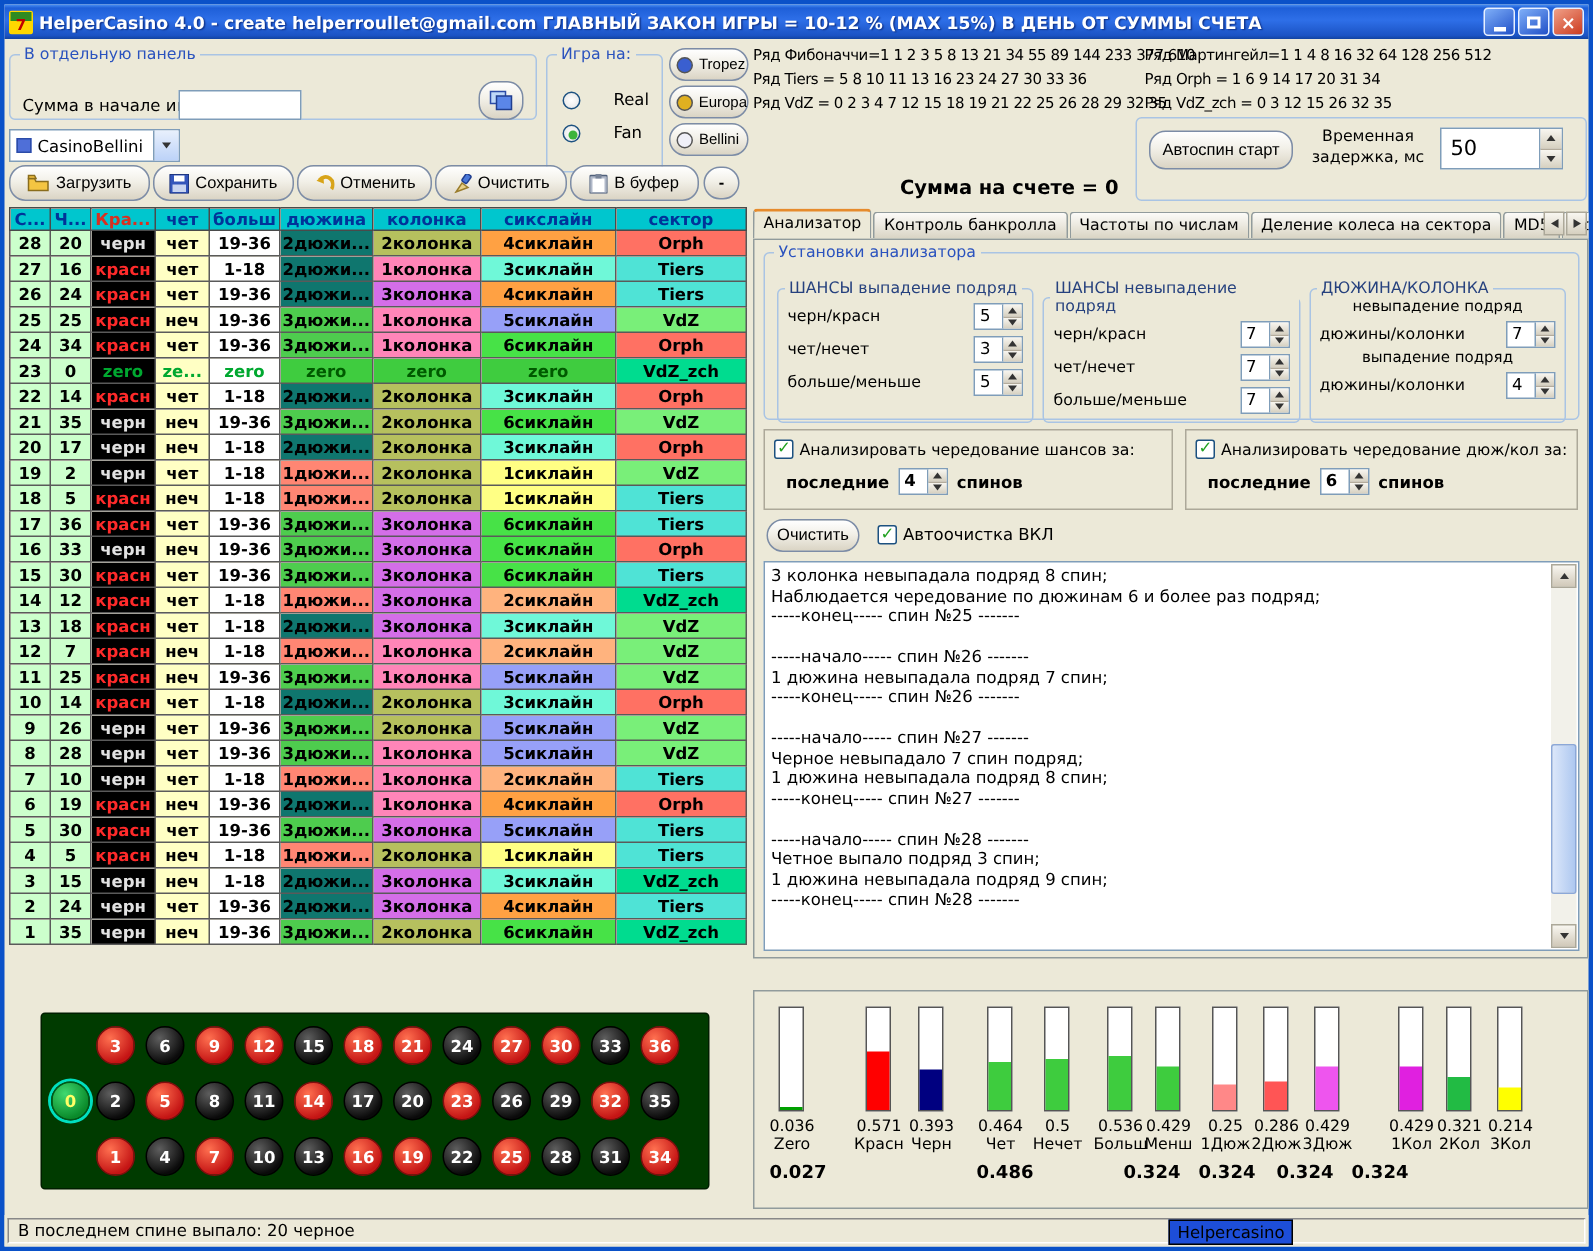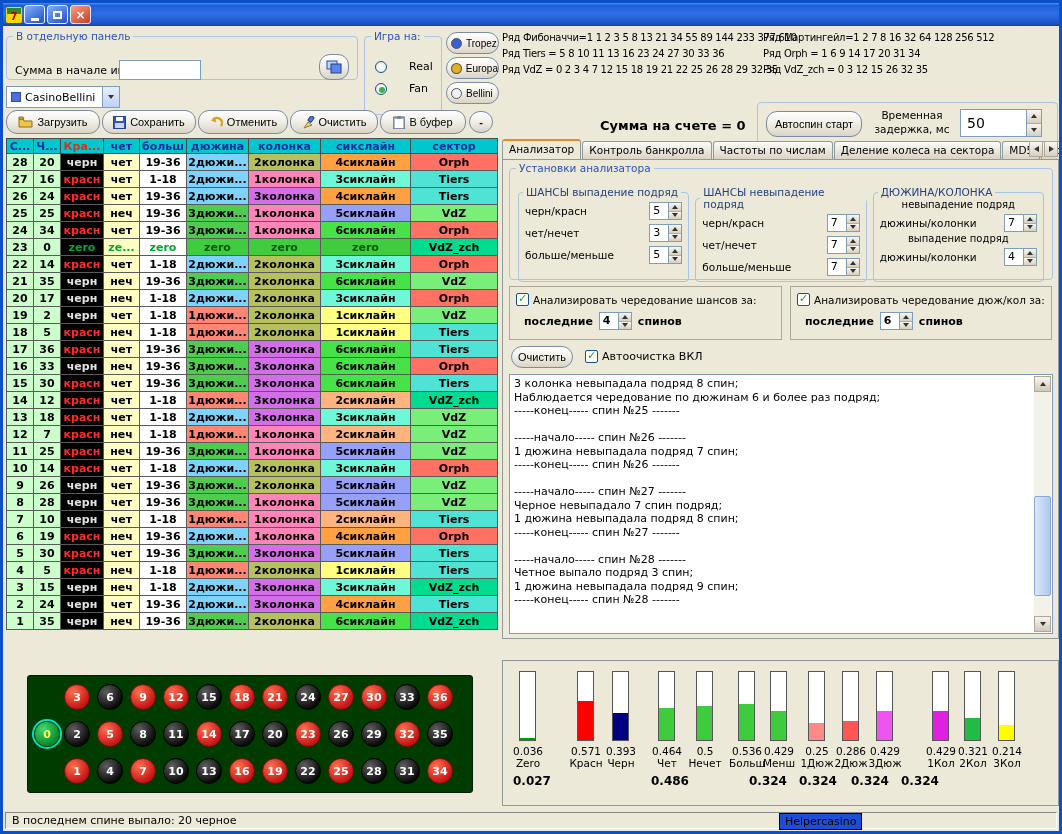--- a/index.html
+++ b/index.html
@@ -59,21 +59,21 @@
   
   #history { position:absolute; left:3px; top:135px; width:491px; border-collapse:collapse; table-layout:fixed; }
   #history th { background:#00C6CE; color:#003399; border:1px solid #4A4A4A; height:15px; font-size:11px; font-weight:bold; overflow:hidden; white-space:nowrap; }
   #history th:nth-child(3) { color:#D83020; }
   #history td { border:1px solid #5A5A5A; height:17px; text-align:center; font-size:11px; font-weight:bold; overflow:hidden; white-space:nowrap; }
   .c-spin,.c-num { background:#CCFFCC; }
   .c-color { background:#000; color:#D8D8D8; }
   .t-red { color:#FF2A2A; } .t-silver { color:#E2E2E2; } .t-green { color:#00A830; }
   .c-parity { background:#FFFFC4; }
   .c-range { background:#FFFFFF; }
-  .bg-dz1 { background:#FF8673; } .bg-dz2 { background:#7dd3fc; } .bg-dz3 { background:#4ECC4E; }
+  .bg-dz1 { background:#FF8673; } .bg-dz2 { background:#0f766e; } .bg-dz3 { background:#4ECC4E; }
   .bg-c1 { background:#FF85B8; } .bg-c2 { background:#B6C05E; } .bg-c3 { background:#D46EE8; }
   .bg-s1 { background:#FFFF84;margin-top:44px; } .bg-s2 { background:#FFB37E; } .bg-s3 { background:#6FF8D8; }
   .bg-s4 { background:#FFA143; } .bg-s5 { background:#97A0F8; } .bg-s6 { background:#47E247; }
   .bg-orph { background:#FF7163; } .bg-tiers { background:#4FE3D6; } .bg-vdz { background:#79EF79; } .bg-vdzzch { background:#00DC8F; }
   .bg-zero { background:#3FCC3F; color:#005A00; }
 
   
   #board { position:absolute; left:24px; top:672px; width:446px; height:118px; background:#003B00; border:1px solid #001E00; border-radius:3px; }
   .num-cell { position:absolute; width:26px; height:26px; border-radius:50%; display:flex; align-items:center; justify-content:center; color:#fff; font-size:11px; font-weight:bold; }
   .red-cell { background:radial-gradient(circle at 35% 30%,#FF7050,#C41414 72%); border:1px solid #7E0E0E; }
@@ -82,21 +82,21 @@
 
   
   #statusbar { position:absolute; left:0; right:0; bottom:0; height:21px; background:#ECE9D8; }
   .status-panel { position:absolute; left:2px; right:2px; top:2px; bottom:2px; border:1px solid; border-color:#888 #fff #fff #888; display:flex; align-items:center; padding-left:6px; font-size:11px; }
   #tooltip { position:absolute; left:776px; top:810px; background:#1d4ed8; border:1px solid #000; font-size:11px; padding:1px 5px; z-index:50; }
 
   
   .series-block { position:absolute; top:27px; font-size:10px; letter-spacing:-0.3px; line-height:16px; white-space:nowrap; }
   #series-left { left:499px; width:258px; }
   #series-right { left:760px; width:296px; }
-  #gb-autospin { position:absolute; left:754px; top:75px; width:301px; height:56px; border:1px solid #A9C4E4; border-radius:4px;margin-top:24px; }
+  #gb-autospin { position:absolute; left:754px; top:75px; width:301px; height:56px; border:1px solid #A9C4E4; border-radius:4px; }
   #autospin-btn { position:absolute; left:8px; top:8px; width:96px; height:26px; }
   #delay-label { position:absolute; left:108px; top:5px; width:92px; text-align:center; font-size:10.5px; line-height:14px; }
   #delay-box { position:absolute; left:202px; top:6px; width:82px; height:28px; background:#fff; border:1px solid #7F9DB9; display:flex; }
   #delay-box .d-val { flex:1; font-size:14px; padding:5px 0 0 6px; }
   #delay-box .d-arrows { width:15px; display:flex; flex-direction:column; border-left:1px solid #7F9DB9; }
   #delay-box .d-arrows .spin-btn + .spin-btn { border-top:1px solid #B4AC9C; }
   #account { position:absolute; left:597px; top:115px; font-size:13px; font-weight:bold; }
 
   
   .tabstrip { position:absolute; display:flex; align-items:flex-end; overflow:hidden; }
@@ -146,20 +146,21 @@
 <div class="window">
 
   <div class="titlebar">
     <span>
       <svg width="16" height="16">
           <rect width="16" height="16" rx="2" fill="#FFD700"></rect>
           <rect x="1" y="1" width="14" height="6" fill="#2E8B22"></rect>
           <text x="8" y="13" font-size="10" font-weight="bold" fill="#C00000" text-anchor="middle">7</text>
         </svg>
     </span>
+    <span class="title-text">HelperCasino 4.0 - create helperroullet@gmail.com ГЛАВНЫЙ ЗАКОН ИГРЫ = 10-12 % (MAX 15%) В ДЕНЬ ОТ СУММЫ СЧЕТА</span>
     <span class="tb-btn tb-min">
         <span class="glyph-min"></span>
       </span>
     <span class="tb-btn tb-max">
         <span class="glyph-max"></span>
       </span>
     <span class="tb-btn tb-close">×</span>
   </div>
 
   <fieldset class="gb" id="gb-panel">
@@ -613,21 +614,21 @@
       <div class="num-cell black-cell" style="left: 366px; top: 82px;">31</div>
       <div class="num-cell red-cell" style="left: 399px; top: 82px;">34</div>
     </div>
 
   <div class="series-block" id="series-left">
     <div>Ряд Фибоначчи=1 1 2 3 5 8 13 21 34 55 89 144 233 377 610</div>
     <div>Ряд Tiers = 5 8 10 11 13 16 23 24 27 30 33 36</div>
     <div>Ряд VdZ = 0 2 3 4 7 12 15 18 19 21 22 25 26 28 29 32 35</div>
   </div>
   <div class="series-block" id="series-right">
-    <div>Ряд Мартингейл=1 2 7 8 16 32 64 128 256 512</div>
+    <div>Ряд Мартингейл=1 1 4 8 16 32 64 128 256 512</div>
     <div>Ряд Orph = 1 6 9 14 17 20 31 34</div>
     <div>Ряд VdZ_zch = 0 3 12 15 26 32 35</div>
   </div>
 
   <div id="gb-autospin">
     <button class="btn" id="autospin-btn">Автоспин старт</button>
     <div id="delay-label">Временная задержка, мс</div>
     <div id="delay-box">
       <span class="d-val">50</span>
       <span class="d-arrows">

